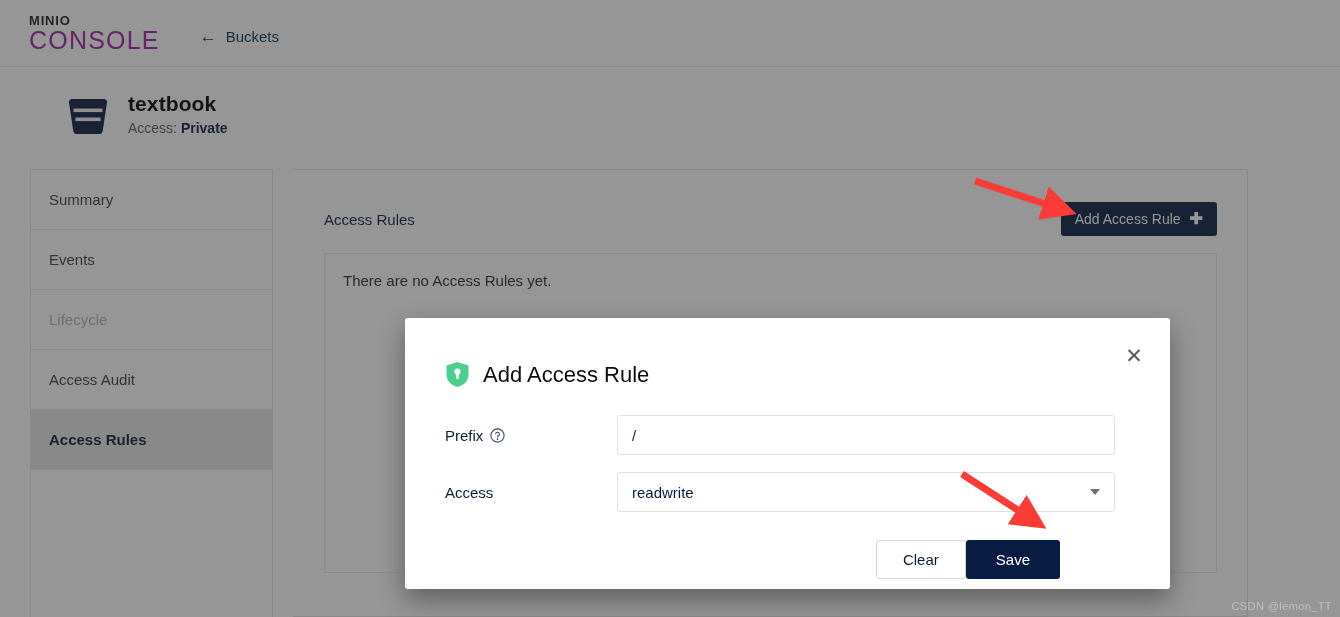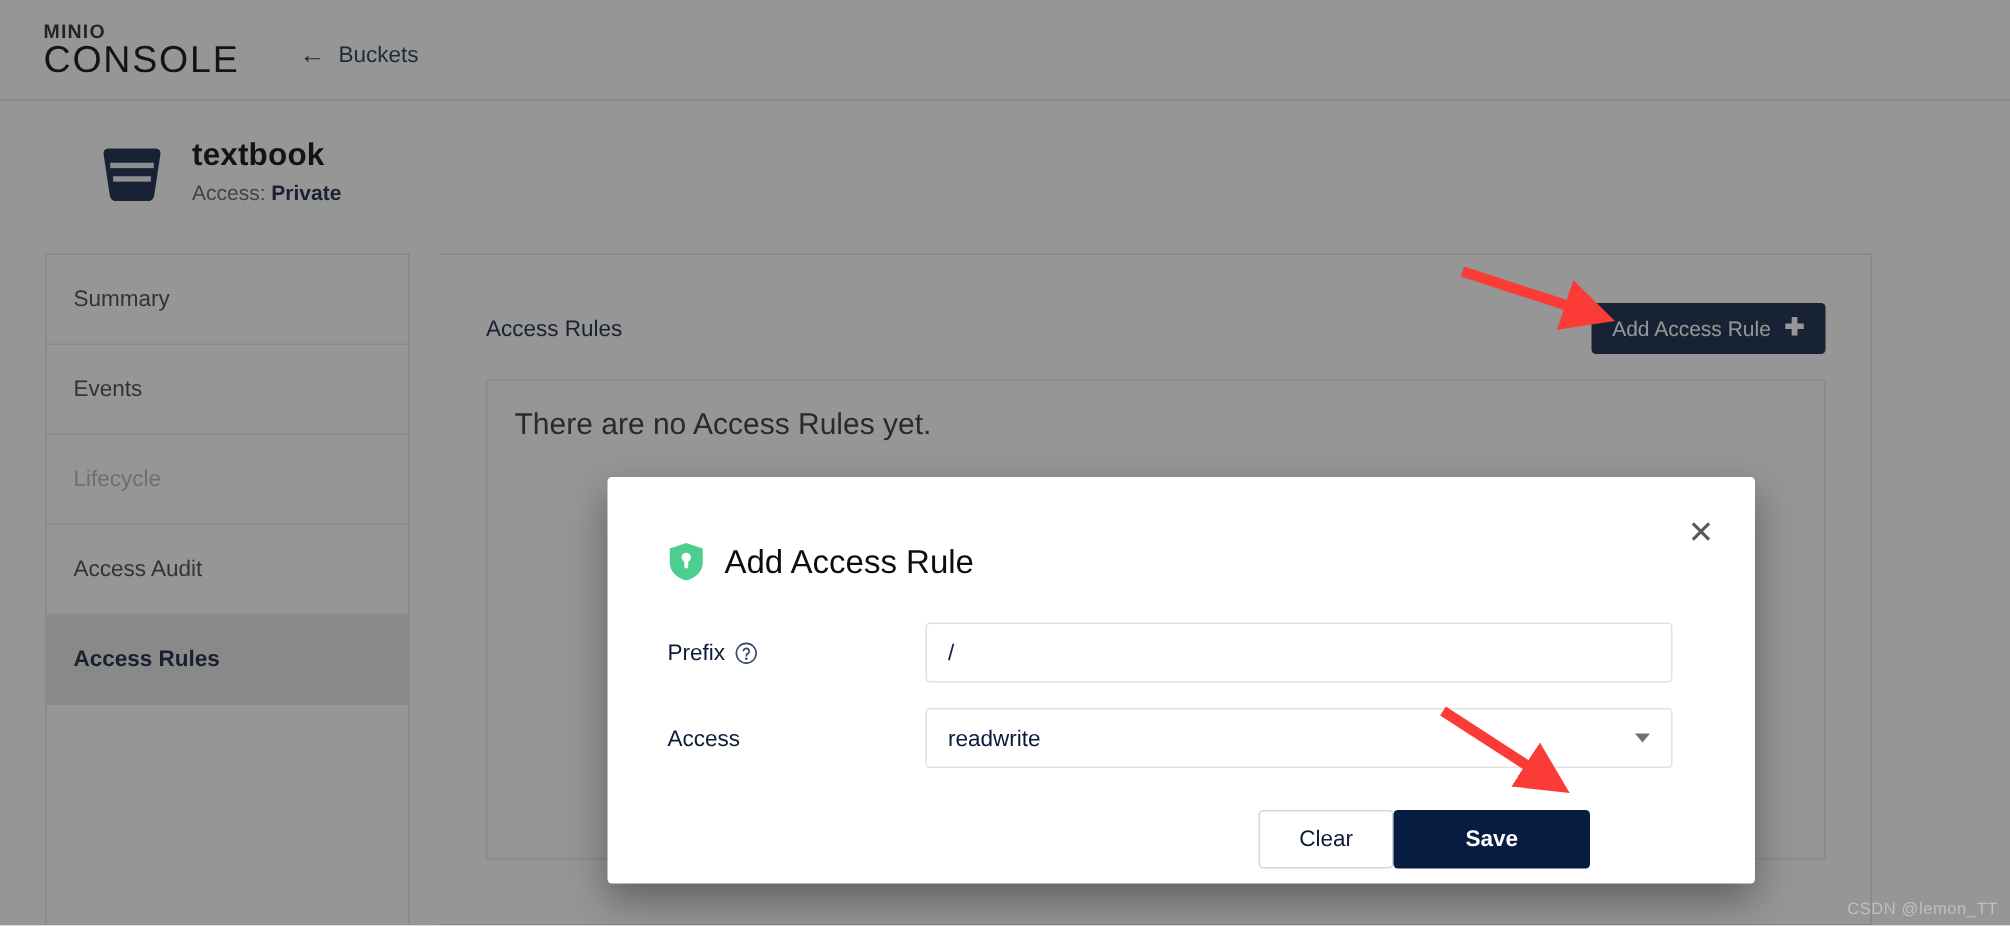--- a/index.html
+++ b/index.html
@@ -47,21 +47,21 @@
     font-size: 13px;
     font-weight: 700;
     letter-spacing: 0.8px;
     color: #1f1f1f;
     margin-bottom: 1px;
   }
   .logo-console {
     font-size: 25px;
     font-weight: 300;
     letter-spacing: 1.2px;
-    color: #000000;
+    color: #a21caf;
   }
 
   .back-link {
     margin-left: 40px;
     display: flex;
     align-items: center;
     gap: 9px;
     color: #073052;
     font-size: 15px;
     cursor: pointer;
@@ -207,21 +207,21 @@
   }
   .plus-glyph { font-size: 16px; line-height: 1; font-weight: 700; }
 
   .empty-box {
     margin-top: 15px;
     border: 1px solid #e7e7e7;
     height: 320px;
     padding: 18px 18px;
   }
   .empty-text {
-    font-size: 20px;
+    font-size: 15px;
     color: #2b2b2b;
   }
 
   
   .scrim {
     position: absolute;
     inset: 0;
     background: rgba(40,40,40,0.49);
   }
 
@@ -323,23 +323,23 @@
     padding: 10px 26px;
     font-size: 15px;
     font-family: "Liberation Sans", sans-serif;
     cursor: pointer;
   }
   .btn-save {
     background: #081c42;
     color: #ffffff;
     border: none;
     border-radius: 3px;
-    padding: 11px 48px;
-    font-size: 15px;
-    font-weight: 700;
+    padding: 11px 30px;
+    font-size: 15px;
+    font-weight: 400;
     font-family: "Liberation Sans", sans-serif;
     cursor: pointer;
   }
 
   
   .arrows {
     position: absolute;
     inset: 0;
     pointer-events: none;
   }

